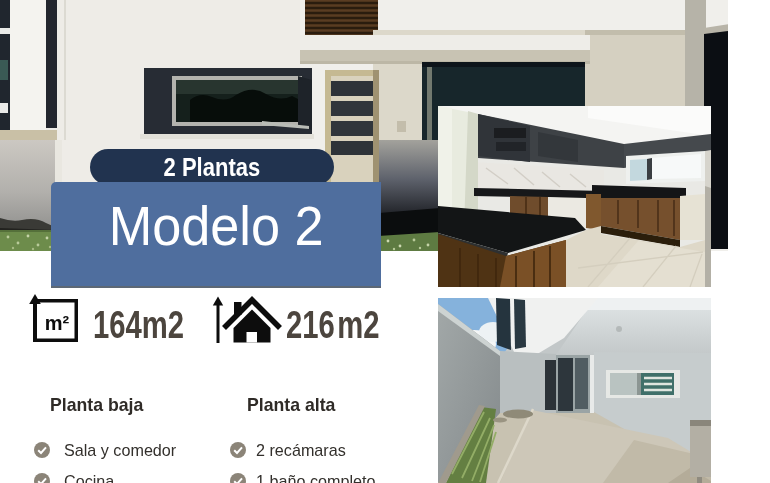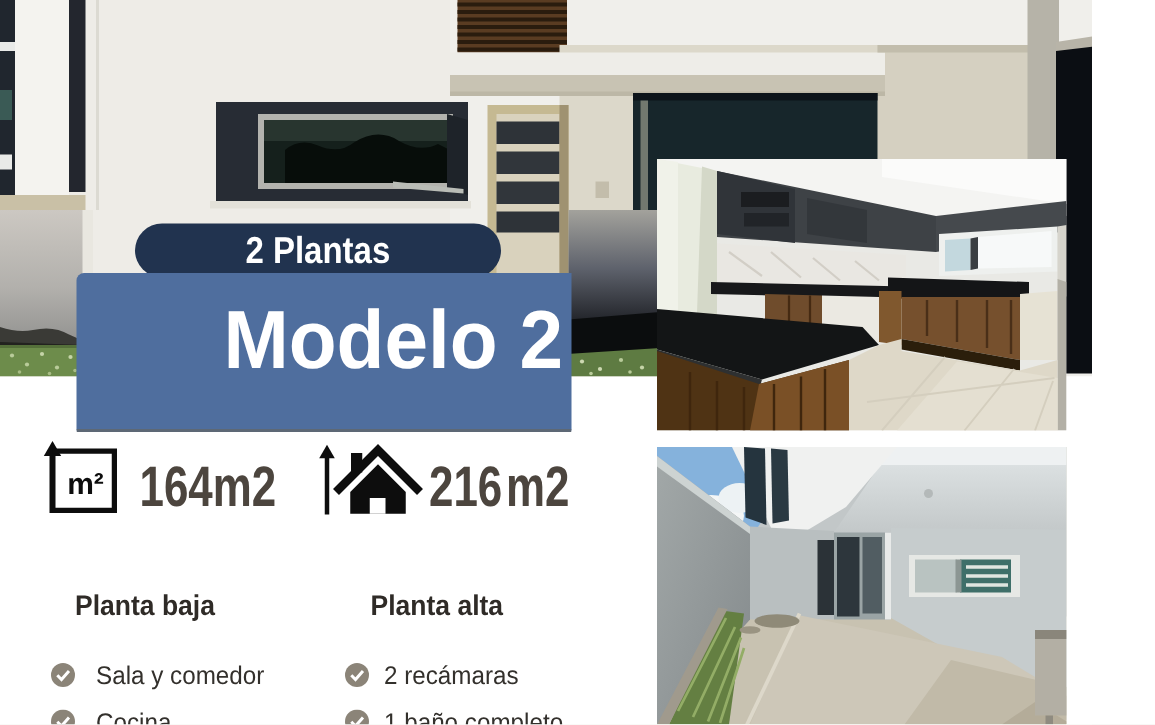--- a/index.html
+++ b/index.html
@@ -259,21 +259,21 @@
     <rect x="252" y="122" width="21" height="57" fill="#b3afa4"></rect>
     <rect x="252" y="122" width="21" height="6" fill="#8a867b"></rect>
     <rect x="259" y="179" width="5" height="6" fill="#8f8b80"></rect>
   </g>
 </svg>
 
 <div class="abs" style="left:90px;top:149px;width:244px;height:36px;border-radius:18px;background:#21334f;color:#fff;font-weight:bold;font-size:25px;text-align:center;line-height:36px"><span style="display:inline-block;transform:scaleX(0.88)">2 Plantas</span></div>
 
 <div class="abs" style="left:51px;top:182px;width:330px;height:104px;background:#4f6e9e;border-radius:5px 0 0 0;border-bottom:2px solid #5d6875"></div>
 
-<div class="abs" style="left:51px;top:194px;width:330px;color:#fff;font-weight:bold;font-size:55px;text-align:right"><span style="display:inline-block;transform:scaleX(0.95)">Modelo 2</span></div>
+<div class="abs" style="left:51px;top:194px;width:330px;color:#fff;font-weight:normal;font-size:55px;text-align:center"><span style="display:inline-block;transform:scaleX(0.95)">Modelo 2</span></div>
 
 <svg class="abs" style="left:20px;top:291px" width="62" height="56" viewBox="0 0 62 56">
   <path d="M15,10 L15,51" stroke="#0d0d0d" stroke-width="4" fill="none"></path>
   <path d="M15,3 L9.2,13 L20.8,13 Z" fill="#0d0d0d"></path>
   <path d="M15,9.75 L56.25,9.75 L56.25,49.3 L15,49.3" fill="none" stroke="#0d0d0d" stroke-width="3.5"></path>
   <text x="37" y="38.5" font-size="20" font-weight="bold" fill="#0d0d0d" text-anchor="middle" font-family="Liberation Sans">m²</text>
 </svg>
 
 <div class="abs" style="left:93px;top:304px;font-size:38px;font-weight:bold;color:#4c453e;transform:scaleX(0.77);transform-origin:left top">164m2</div>
 

